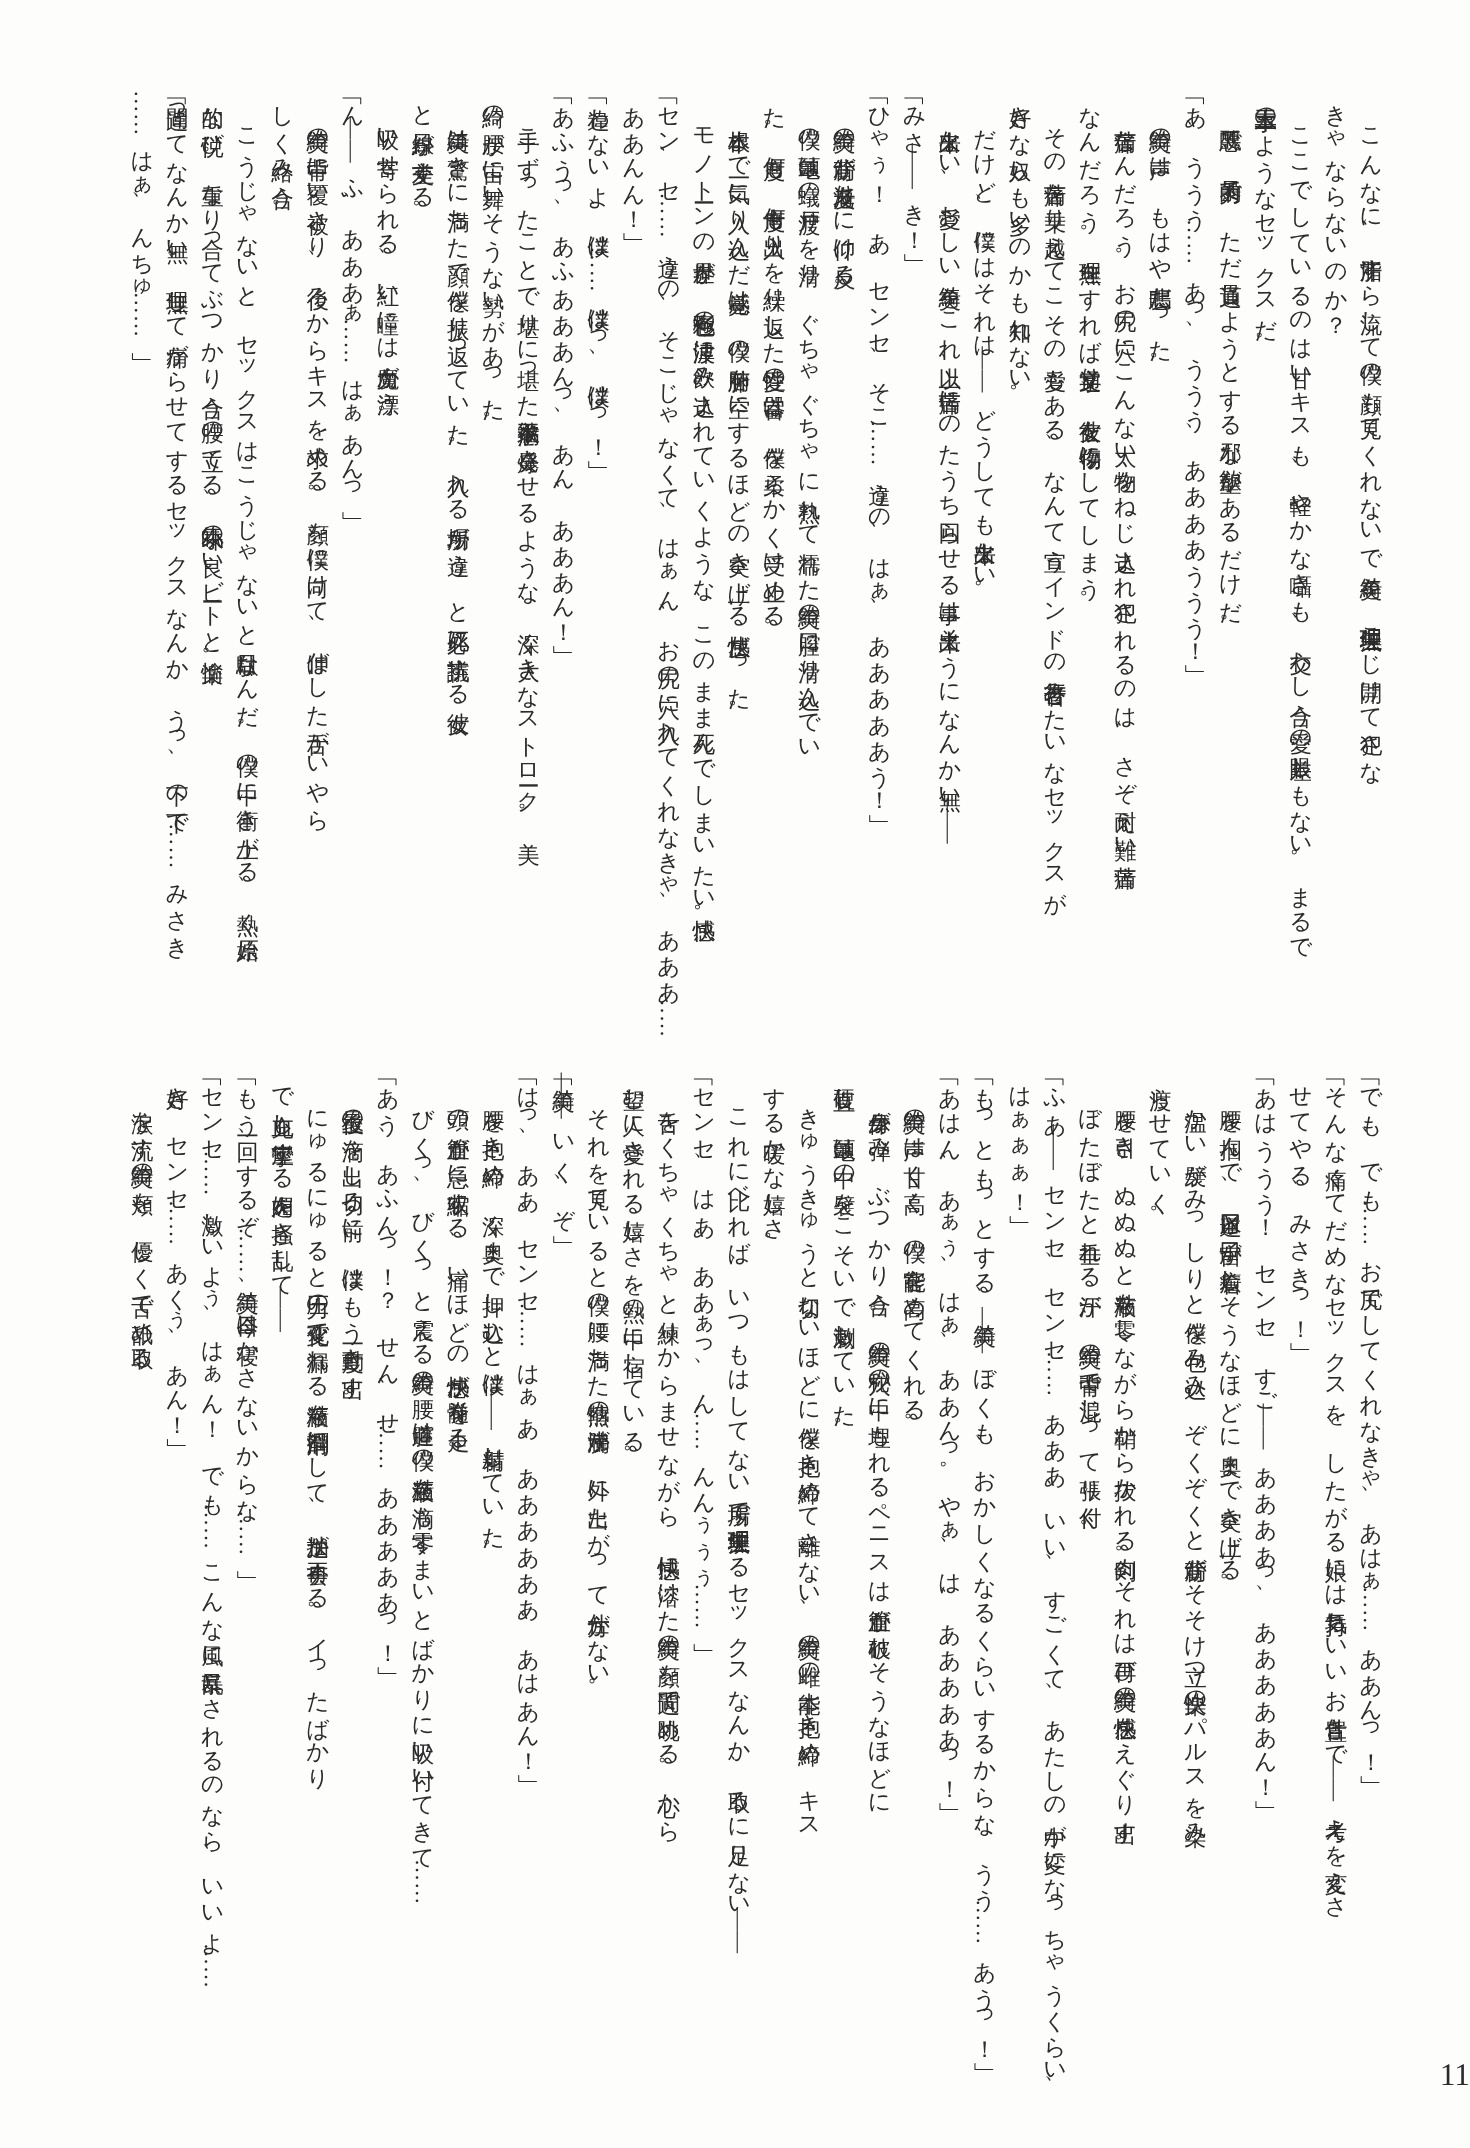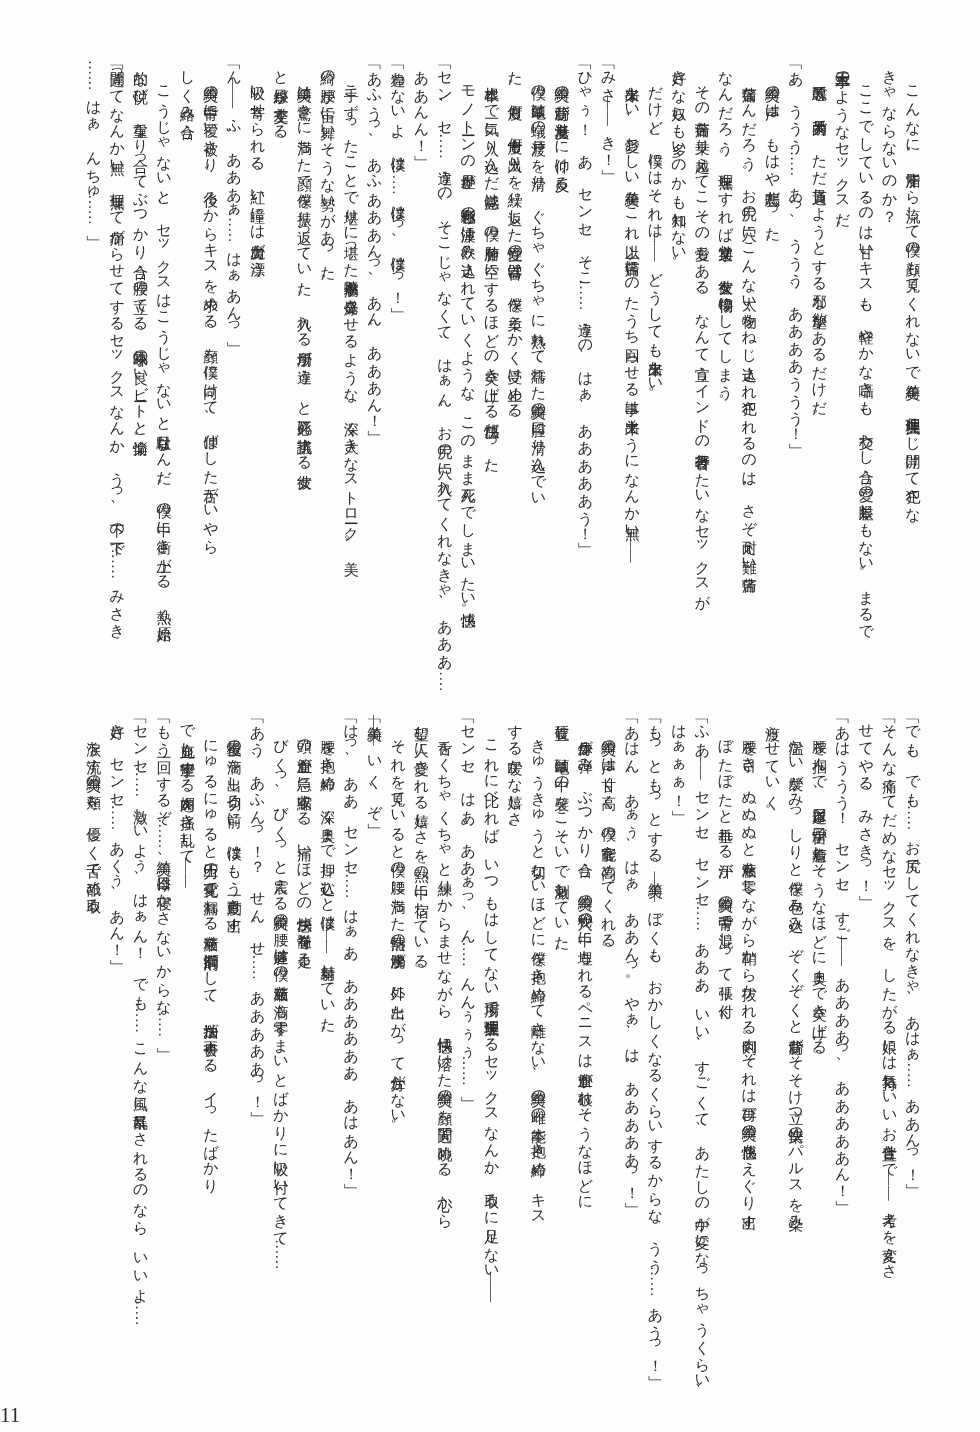--- a/index.html
+++ b/index.html
@@ -37,22 +37,22 @@
     white-space:nowrap;
     font-weight:400;
   }
   .tline.indent{
     text-indent:1em;
   }
   .page-number{
     position:absolute;
     left:0;
     right:0;
-    bottom:4px;
-    text-align:left;
+    bottom:36px;
+    text-align:right;
     font-size:21px;
     color:#2b2b2b;
   }
 </style>
 </head>
 <body>
 
 <div class="page">
   <section class="text-block block-top">
       <p class="tline indent">こんなに、脂汗すら流して僕の顔も見てくれないで美綺を、無理矢理こじ開けて犯さな</p>

